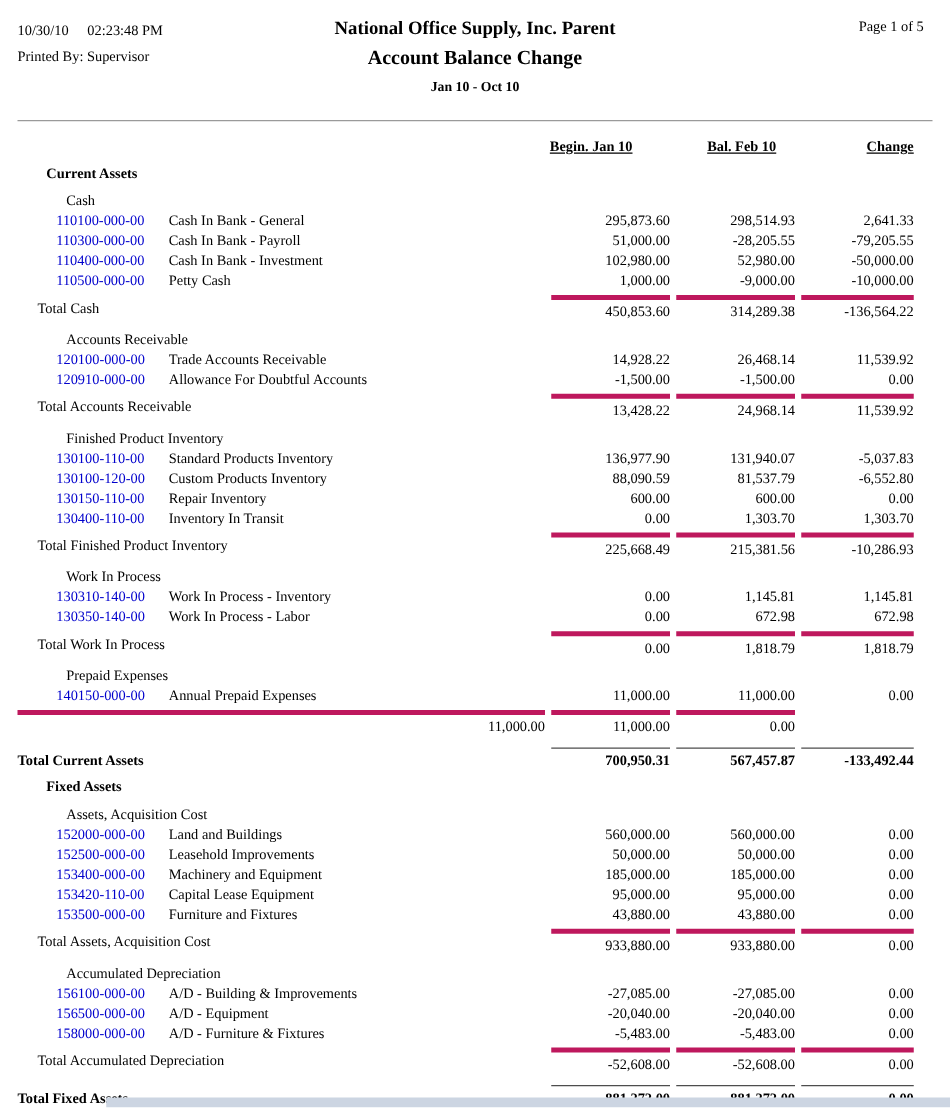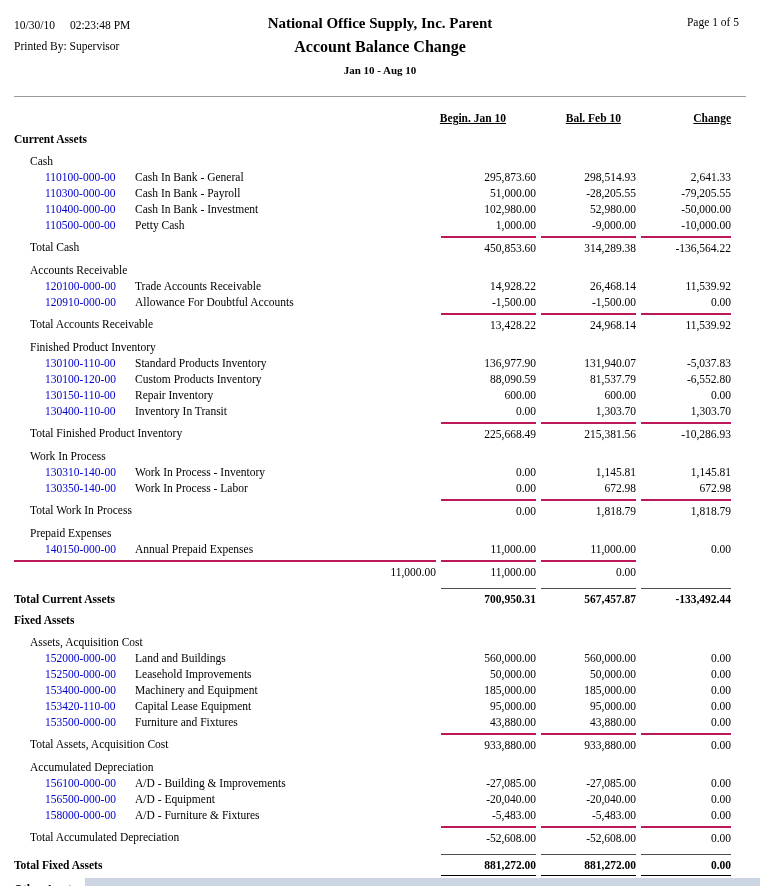--- a/index.html
+++ b/index.html
@@ -15,35 +15,35 @@
   .hdr-center { position: absolute; left: 120px; right: 120px; top: 15px; text-align: center; }
   .company { font-size: 15px; font-weight: bold; }
   .title   { font-size: 16px;  font-weight: bold; margin-top: 6px; }
   .period  { font-size: 11px;  font-weight: bold; margin-top: 8px; }
   .hdr-right { position: absolute; right: 21px; top: 16px; font-size: 11.5px; }
   .rule { border: none; border-top: 1px solid #9a9a9a; margin: 0 14px; height: 0; }
 
   .table { margin-top: 13px; padding: 0 29px 0 14px; font-size: 11.5px; }
   .row { display: grid; grid-template-columns: 1fr 95px 95px 90px; column-gap: 5px; line-height: 16px; }
   .num { text-align: right; white-space: nowrap; }
-  .span { grid-column: 1 / -1; }
+  .span { grid-column: 1 / -1; margin-left: 23px; }
 
   .colhead { margin-bottom: 2px; gap: 20px; }
   .collabel { font-weight: bold; text-decoration: underline; }
 
   .sec { font-weight: bold; margin-top: 5px; }
   .grp { margin-top: 6px; }
   .grp .span { padding-left: 16px; }
 
   .acct .desc { padding-left: 31px; white-space: nowrap; }
   .acctnum { display: inline-block; width: 90px; color: #0000cc; cursor: pointer; }
 
   .total { margin-top: 3px; }
   .total .desc { padding-left: 16px; padding-top: 3px; }
-  .total .num { border-top: 2px solid #be185d; padding-top: 2px; }
+  .total .num { border-top: 4px solid #be185d; padding-top: 2px; }
 
   .sectotal { font-weight: bold; margin-top: 8px; }
   .sectotal .desc { padding-top: 3px; }
   .sectotal .num { border-top: 1px solid #4d4d4d; padding-top: 2px; }
   .sectotal.final .num { border-bottom: 1px solid #000000; padding-bottom: 2px; }
 
   .bottom-bar { position: absolute; left: 85px; right: 0; bottom: 0; height: 8px; background: #ccd5e2; }
 </style>
 </head>
 <body>
@@ -53,21 +53,21 @@
   <div class="page-header">
     <div class="hdr-left">
       <div>
         <span>10/30/10</span><span class="hdr-time">02:23:48 PM</span>
       </div>
       <div>Printed By: Supervisor</div>
     </div>
     <div class="hdr-center">
       <div class="company">National Office Supply, Inc. Parent</div>
       <div class="title">Account Balance Change</div>
-      <div class="period">Jan 10 - Aug 10</div>
+      <div class="period">Jan 10 - Oct 10</div>
     </div>
     <div class="hdr-right">Page 1 of 5</div>
   </div>
 
   <hr class="rule">
 
   <div class="table">
     <div class="row colhead">
       <div class="desc"></div>
       <div class="num"><span class="collabel">Begin. Jan 10</span></div>

